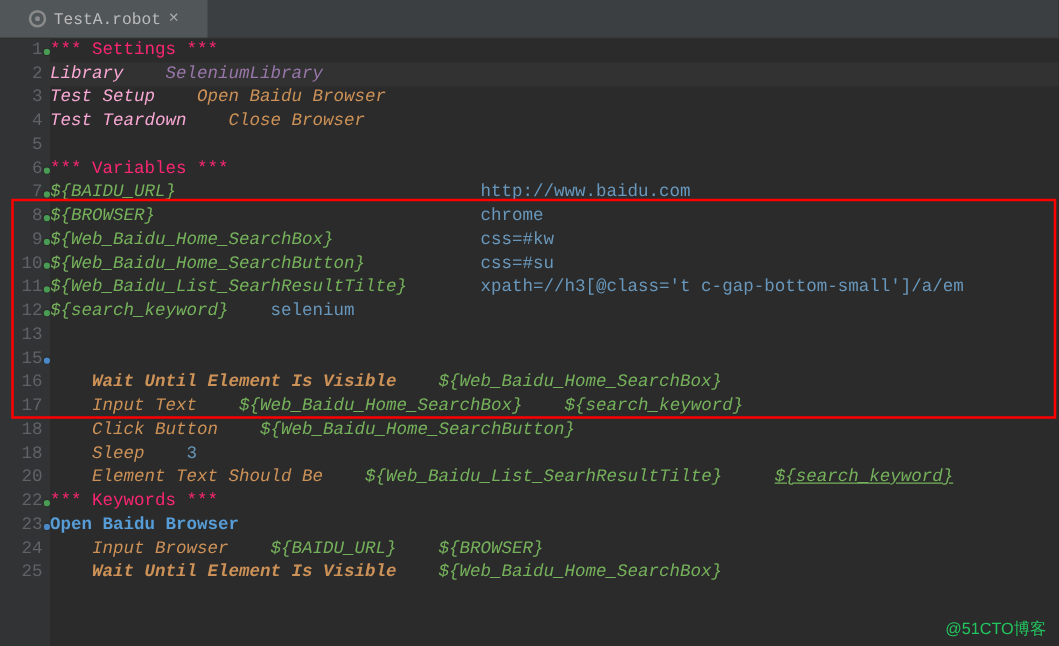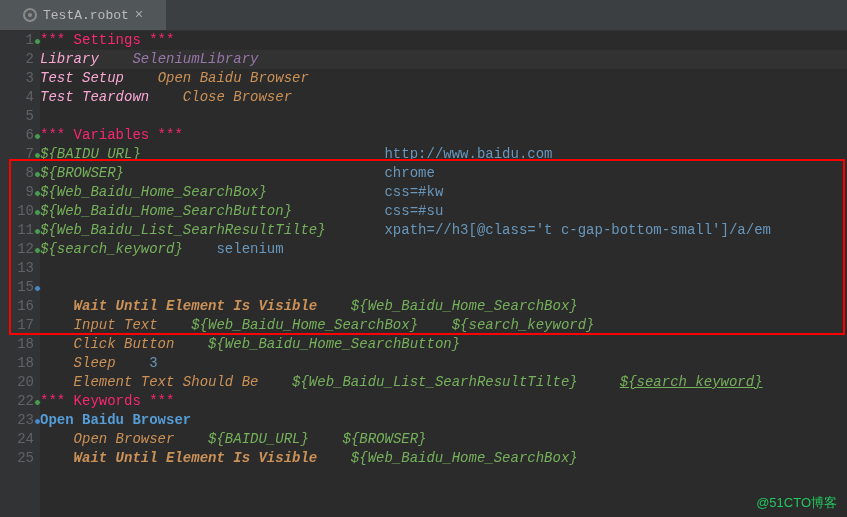--- a/index.html
+++ b/index.html
@@ -153,18 +153,18 @@
       <div class="line"><span class="ln">12</span><span class="mark"></span><span class="c-var">${search_keyword}</span><span>    </span><span class="c-text">selenium</span></div>
       <div class="line"><span class="ln">13</span></div>
       <div class="line"><span class="ln">15</span><span class="mark blue"></span></div>
       <div class="line"><span class="ln">16</span><span>    </span><span class="c-wait">Wait Until Element Is Visible</span><span>    </span><span class="c-varref">${Web_Baidu_Home_SearchBox}</span></div>
       <div class="line"><span class="ln">17</span><span>    </span><span class="c-kw-call">Input Text</span><span>    </span><span class="c-varref">${Web_Baidu_Home_SearchBox}</span><span>    </span><span class="c-varref">${search_keyword}</span></div>
       <div class="line"><span class="ln">18</span><span>    </span><span class="c-kw-call">Click Button</span><span>    </span><span class="c-varref">${Web_Baidu_Home_SearchButton}</span></div>
       <div class="line"><span class="ln">18</span><span>    </span><span class="c-kw-call">Sleep</span><span>    </span><span class="c-num">3</span></div>
       <div class="line"><span class="ln">20</span><span>    </span><span class="c-kw-call">Element Text Should Be</span><span>    </span><span class="c-varref">${Web_Baidu_List_SearhResultTilte}</span><span>     </span><span class="c-varref-u">${search_keyword}</span></div>
       <div class="line"><span class="ln">22</span><span class="mark"></span><span class="c-section">*** Keywords ***</span></div>
       <div class="line"><span class="ln">23</span><span class="mark blue"></span><span class="c-kwdef">Open Baidu Browser</span></div>
-      <div class="line"><span class="ln">24</span><span>    </span><span class="c-kw-call">Open Browser</span><span>    </span><span class="c-varref">${BAIDU_URL}</span><span>    </span><span class="c-varref">${BROWSER}</span></div>
+      <div class="line"><span class="ln">24</span><span>    </span><span class="c-kw-call">Input Browser</span><span>    </span><span class="c-varref">${BAIDU_URL}</span><span>    </span><span class="c-varref">${BROWSER}</span></div>
       <div class="line"><span class="ln">25</span><span>    </span><span class="c-wait">Wait Until Element Is Visible</span><span>    </span><span class="c-varref">${Web_Baidu_Home_SearchBox}</span></div>
     </div>
   <div class="red-box" id="red-box" style="left: 9px; top: 128px; width: 832px; height: 172px;"></div>
   <div class="watermark">@51CTO博客</div>
 </div>
 
 </body></html>

